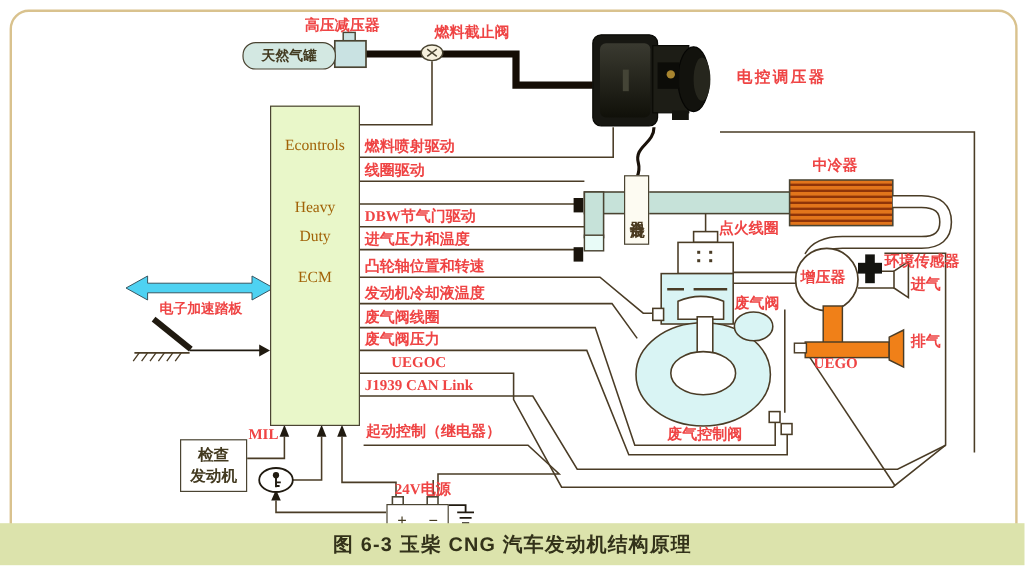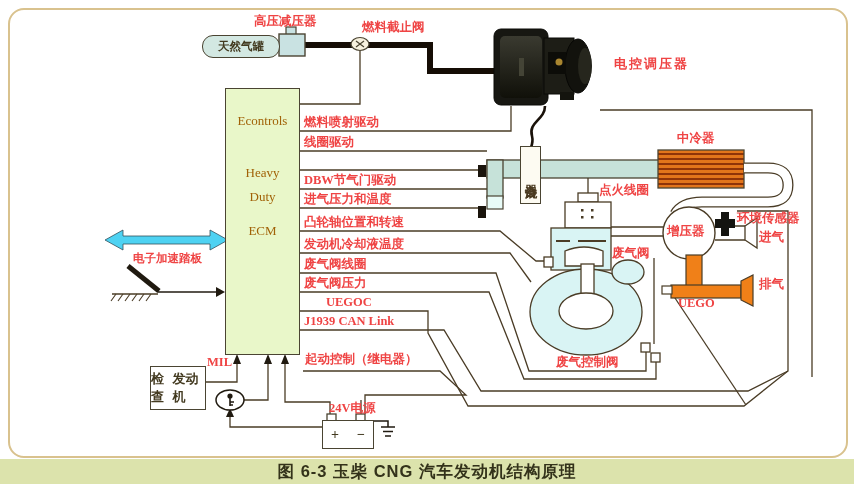--- a/index.html
+++ b/index.html
@@ -16,27 +16,27 @@
            border:1.5px solid #4a4432;border-radius:11px;display:flex;align-items:center;
            justify-content:center;font-weight:bold;font-size:11.5px;color:#433a20;}
   .ecm-box{position:absolute;left:225px;top:88px;width:75px;height:267px;background:#e9f7c9;
            border:1.6px solid #4a4432;box-sizing:border-box;}
   .ecm-box .t{position:absolute;width:100%;text-align:center;font-weight:normal;
               font-size:13px;color:#a16207;}
   .mixer-tag{position:absolute;left:520px;top:146px;width:19px;height:56px;background:#fdfbf2;
              border:1.2px solid #4a4432;display:flex;align-items:center;justify-content:center;
              writing-mode:vertical-rl;font-weight:bold;font-size:12.5px;color:#4a3a20;letter-spacing:1px;}
   .check-box{position:absolute;left:150px;top:366px;width:56px;height:44px;background:#fff;
-             border:1.6px solid #4a4432;box-sizing:border-box;display:flex;
+             border:1.6px solid #4a4432;box-sizing:border-box;display:flex;flex-direction:column;
              align-items:center;justify-content:center;font-weight:bold;font-size:13px;color:#433a20;}
   .battery{position:absolute;left:322px;top:420px;width:52px;height:29px;background:#fff;
            border:1.6px solid #4a4432;box-sizing:border-box;font-weight:bold;font-size:14px;
            color:#433a20;display:flex;align-items:center;justify-content:space-between;
            padding:0 8px;}
-  .caption-band{position:absolute;left:0;top:459px;width:854px;height:25px;background:#dce3ac;
+  .caption-band{position:absolute;left:0;top:436px;width:854px;height:35px;background:#dce3ac;
                 display:flex;align-items:center;justify-content:center;}
   .caption-text{font-family:"Liberation Sans","DejaVu Sans",sans-serif;font-weight:bold;
                 font-size:16.5px;color:#33321a;letter-spacing:1px;}
 </style>
 </head>
 <body>
 
 <div class="stage">
 
   <div class="frame"></div>

